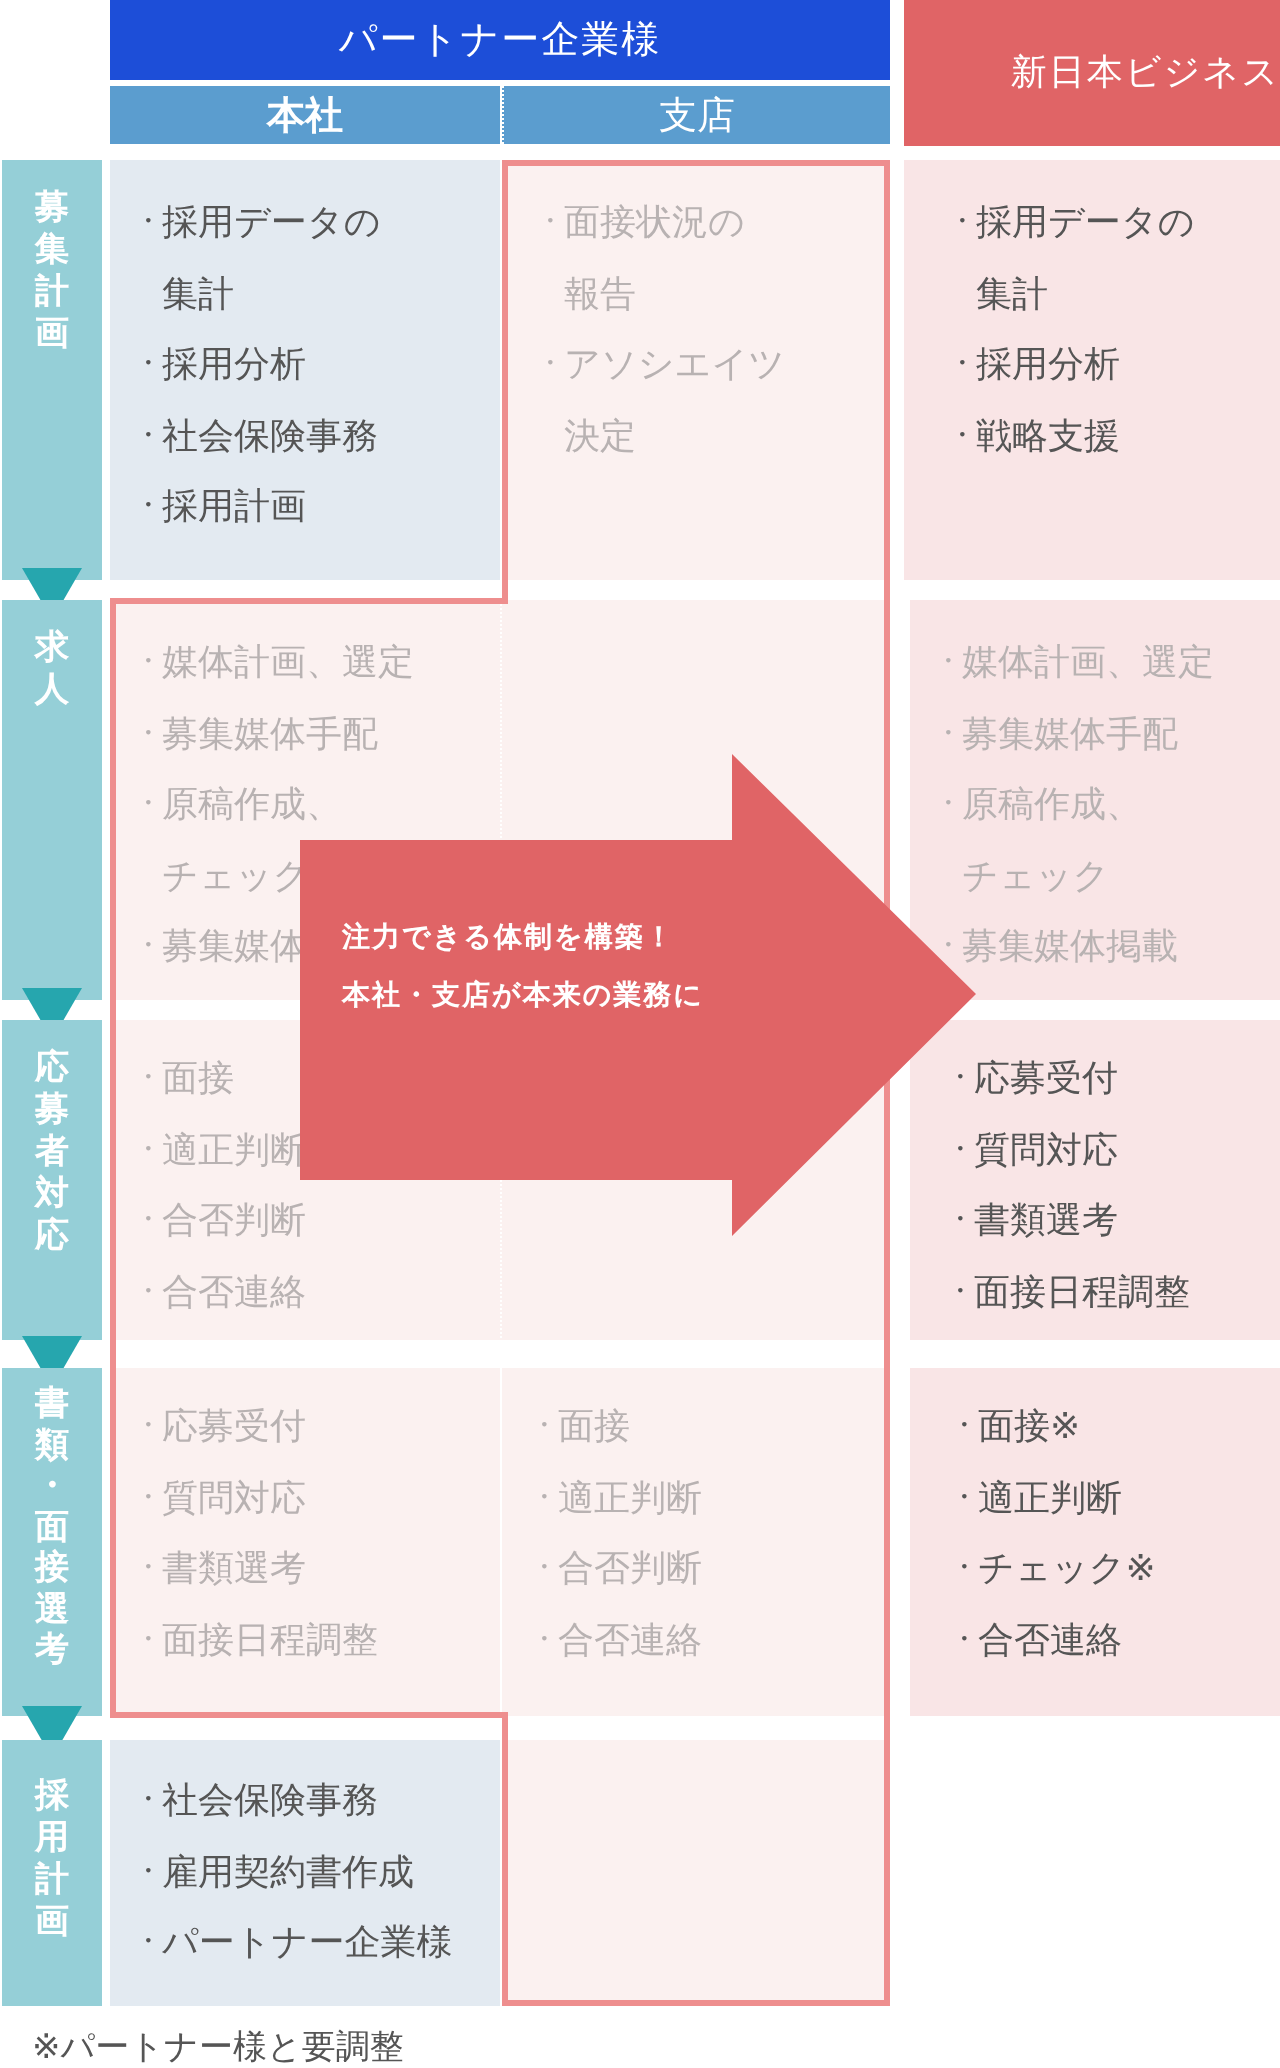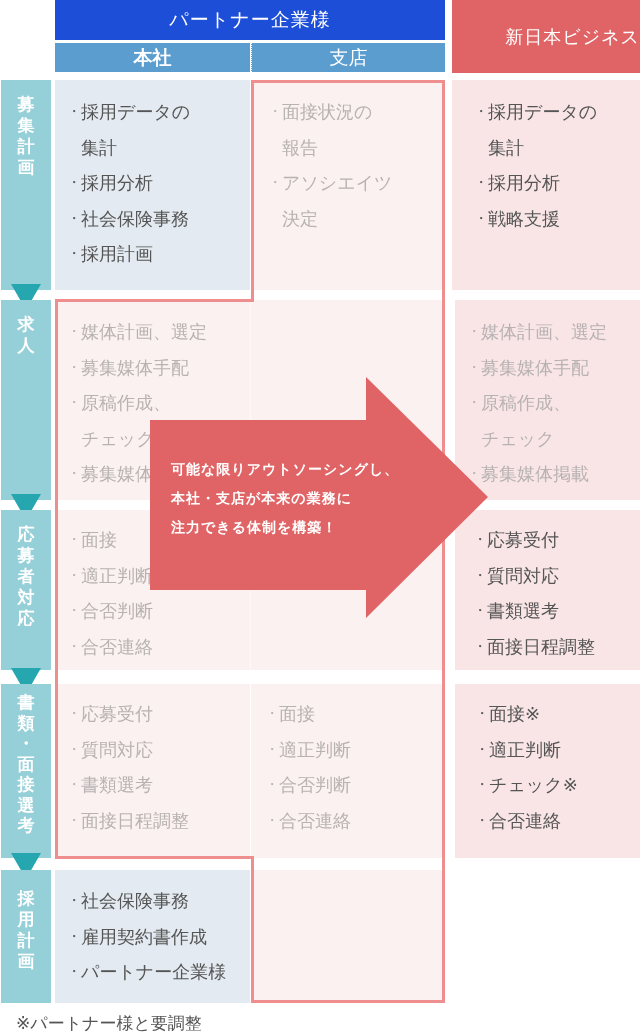--- a/index.html
+++ b/index.html
@@ -287,18 +287,17 @@
 <div class="abs redline" style="left:55px;top:856px;width:199px;height:3px;"></div>
 <div class="abs redline" style="left:251px;top:856px;width:3px;height:147px;"></div>
 <div class="abs redline" style="left:251px;top:1000px;width:194px;height:3px;"></div>
 <div class="abs redline" style="left:442px;top:80px;width:3px;height:923px;"></div>
 <div class="abs redline" style="left:251px;top:80px;width:194px;height:3px;"></div>
 
 <svg class="abs arrow" viewBox="0 0 340 242">
   <polygon points="0,43 216,43 216,0 338,120 216,241 216,213 0,213" fill="#e06466"></polygon>
 </svg>
 <div class="abs arrow-text">
-  <div>可能な限りアウトソーシングし、</div>
+  <div>注力できる体制を構築！</div>
   <div>本社・支店が本来の業務に</div>
-  <div>注力できる体制を構築！</div>
 </div>
 
 <div class="abs footnote">※パートナー様と要調整</div>
 
 </body></html>

